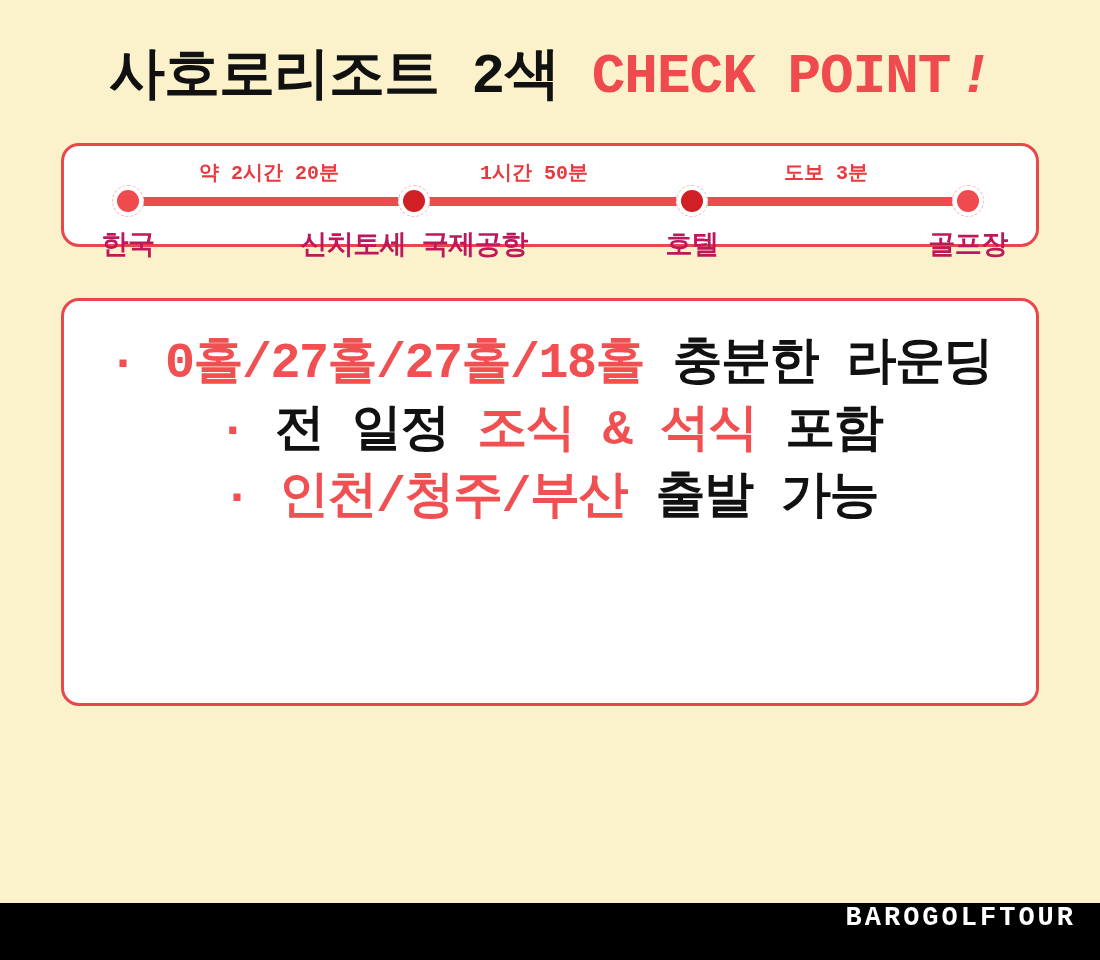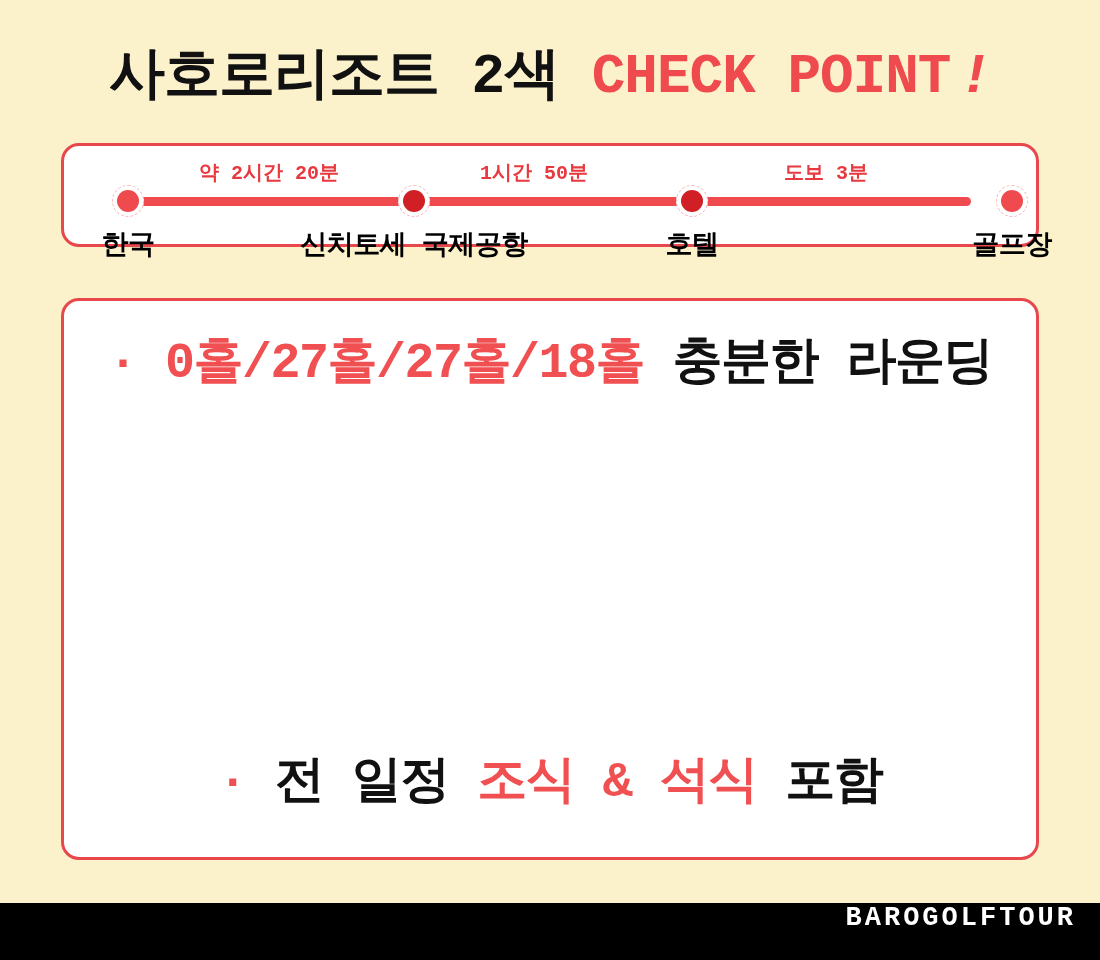--- a/index.html
+++ b/index.html
@@ -43,32 +43,32 @@
   .d0{left:205px;} .d1{left:470px;} .d2{left:736px;margin-left:26px;}
   .dot{
     position:absolute;top:44px;width:22px;height:22px;border-radius:50%;
     transform:translateX(-50%);
     box-shadow:0 0 0 5px #ffffff;
     outline:1px dashed rgba(239,74,78,.38);
     outline-offset:4px;
   }
   .dot-light{background:var(--red);}
   .dot-dark{background:var(--red-deep);}
-  .p0{left:64px;} .p1{left:350px;} .p2{left:628px;} .p3{left:948px;}
+  .p0{left:64px;} .p1{left:350px;} .p2{left:628px;} .p3{left:904px;}
   .stop{
     position:absolute;top:80px;transform:translateX(-50%);
-    font-size:27px;font-weight:800;color:#000000;white-space:nowrap;
+    font-size:27px;font-weight:800;color:#be185d;white-space:nowrap;
     letter-spacing:-0.5px;
   }
   
   .content-card{
-    position:absolute;top:298px;left:61px;width:978px;height:562px;
+    position:absolute;top:298px;left:61px;width:978px;height:408px;
     background:#fff;border:3px solid var(--border-red);border-radius:18px;
-    display:flex;flex-direction:column;justify-content:space-between;
-    padding:26px 0 44px;
+    display:flex;flex-direction:column;justify-content:flex-start;
+    padding:26px 0 28px;
   }
   .cp-line{
     text-align:center;white-space:nowrap;
     font-size:50px;font-weight:900;letter-spacing:-1.5px;
     color:var(--ink);
   }
   .cp-line .red{color:#F05051;}
   .cp-line .black{color:var(--ink);}
   
   .footer{
@@ -110,19 +110,22 @@
     <div class="stop p3">골프장</div>
   </div>
 
   <div class="content-card">
     <div class="cp-line">
       <span class="red">· 0홀/27홀/27홀/18홀</span><span class="black"> 충분한 라운딩</span><span class="black"></span><span class="black"></span>
     </div>
     <div class="cp-line">
       <span class="red">· </span><span class="black">전 일정 </span><span class="red">조식 &amp; 석식</span><span class="black"> 포함</span>
     </div>
+    <div class="cp-line">
+      <span class="red">· 인천/청주/부산</span><span class="black"> 출발 가능</span><span class="black"></span><span class="black"></span>
+    </div>
   </div>
 
   <div class="footer">
     <span class="brand">BAROGOLFTOUR</span>
   </div>
 
 </div>
 
 </body></html>

